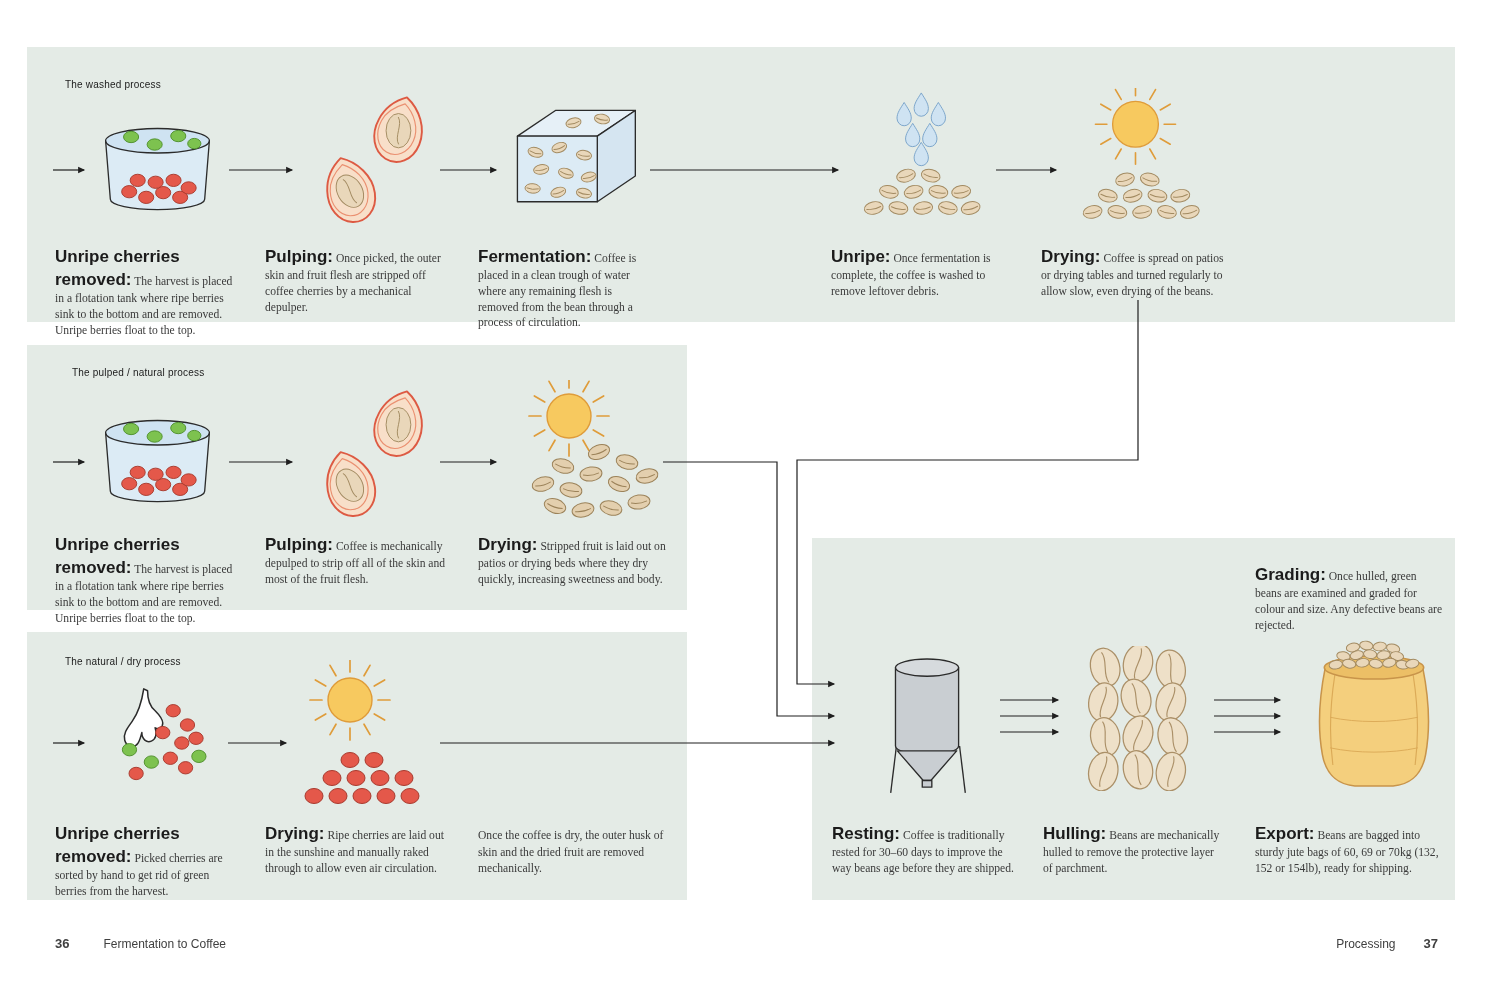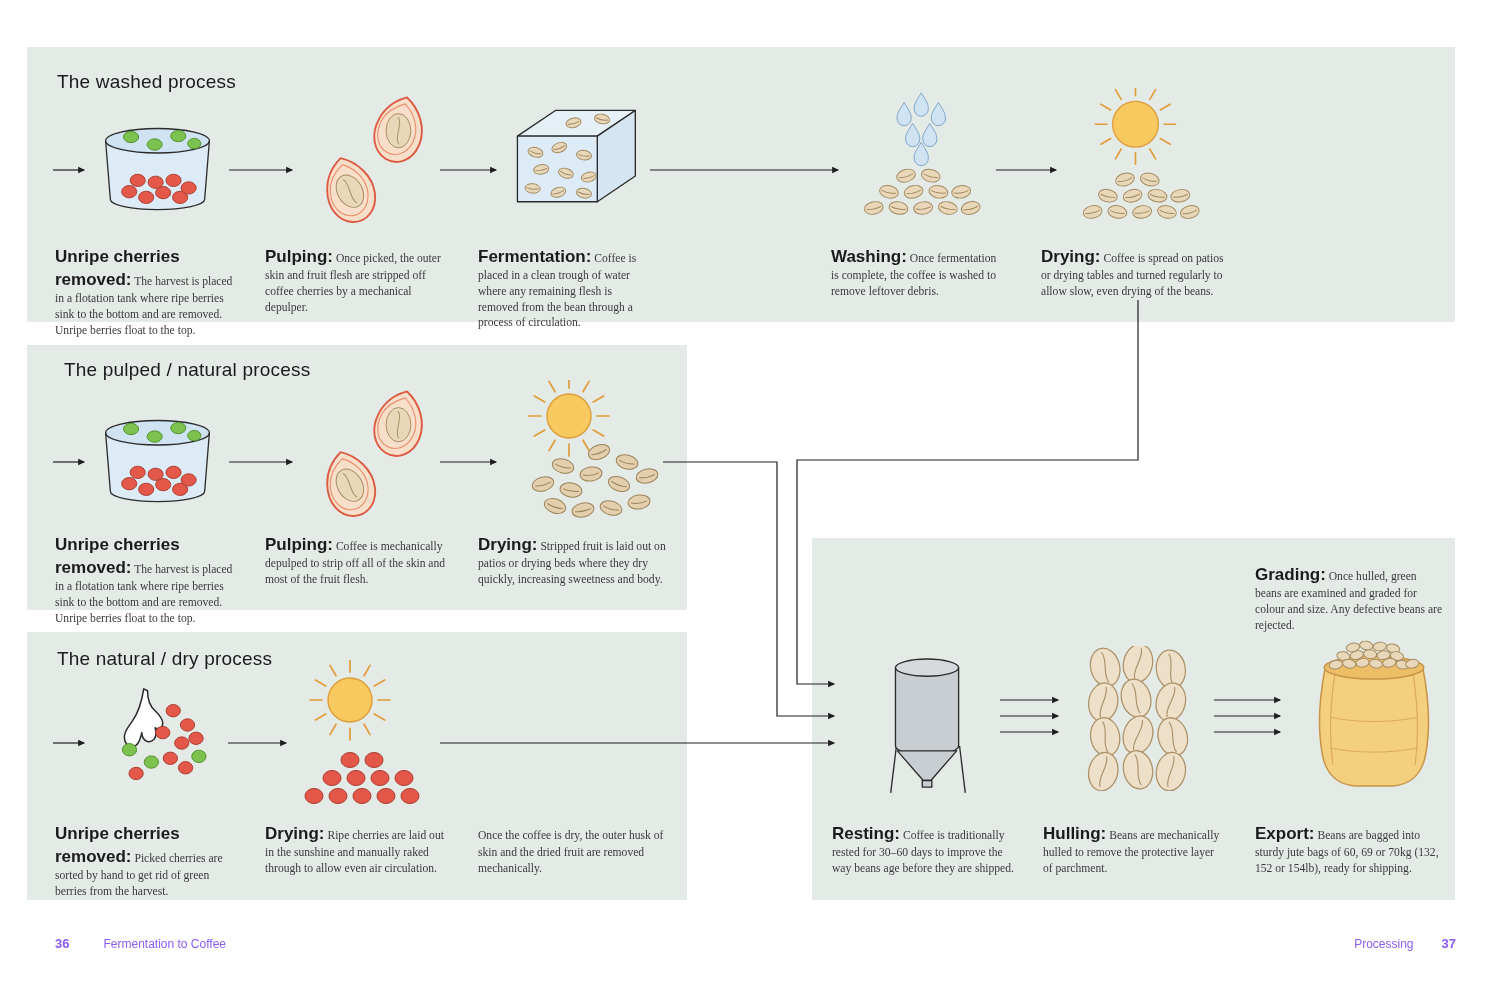--- a/index.html
+++ b/index.html
@@ -4,27 +4,27 @@
 <style>
   :root{
     --panel-bg:#e4ebe6; --cherry-red:#e4584a; --cherry-green:#7dc24f;
     --bean:#e9d7ba; --sun:#f7c95f; --water:#cfe3f2; --bag:#f4cf7d;
     --silo:#c9ced2; --skin:#dd5a43; --line:#1f1f1f;
   }
   *{box-sizing:border-box}
   body{margin:0;background:#fff;font-family:"Liberation Sans",sans-serif}
   #root{position:relative;width:1500px;height:983px;background:#fff;overflow:hidden}
   .panel{position:absolute;background:var(--panel-bg)}
-  .panel-title{position:absolute;margin:0;font-size:19px;font-weight:400;color:#1b1b1b;letter-spacing:.2px}
+  .panel-title{position:absolute;margin:8px;font-size:10px;font-weight:400;color:#1b1b1b;letter-spacing:.2px}
   .caption{position:absolute;font-family:"Liberation Serif",serif;font-size:11.6px;line-height:1.36;color:#3a3a3a}
   .cap-label{font-family:"Liberation Sans",sans-serif;font-weight:700;font-size:17px;color:#1b1b1b}
   .illus{position:absolute}
   #connectors{position:absolute;left:0;top:0;pointer-events:none}
   .flow line,.flow polyline{stroke:var(--line);stroke-width:1.2;fill:none}
-  .footer{position:absolute;left:55px;right:44px;top:936px;display:flex;justify-content:space-between;align-items:baseline;font-size:12px;color:#8b5cf6}
+  .footer{position:absolute;left:55px;right:62px;top:936px;display:flex;justify-content:space-between;align-items:baseline;font-size:12px;color:#404040}
   .footer .grp{display:flex;gap:34px;align-items:baseline}
   .page-num{font-weight:700;font-size:13px}
   svg .outline{stroke:#2b2b2b;stroke-width:1.4;stroke-linejoin:round}
   .cherry-red{fill:var(--cherry-red);stroke:#a83a2e;stroke-width:1}
   .cherry-green{fill:var(--cherry-green);stroke:#4f8f2c;stroke-width:1}
   .bean{fill:var(--bean);stroke:#a28a61;stroke-width:1}
   .crease{fill:none;stroke:#a28a61;stroke-width:1;stroke-linecap:round}
   .fruit{fill:#e3cfae;stroke:#9b8259;stroke-width:1}
   .fcrease{fill:none;stroke:#9b8259;stroke-width:1}
   .gbean{fill:#eee0c8;stroke:#ab9068;stroke-width:1.3}
@@ -608,21 +608,21 @@
   </div>
   <div class="caption" style="left:265px;top:245px;width:182px">
     <span class="cap-label">Pulping:</span>
     <span class="cap-text">Once picked, the outer skin and fruit flesh are stripped off coffee cherries by a mechanical depulper.</span>
   </div>
   <div class="caption" style="left:478px;top:245px;width:168px">
     <span class="cap-label">Fermentation:</span>
     <span class="cap-text">Coffee is placed in a clean trough of water where any remaining flesh is removed from the bean through a process of circulation.</span>
   </div>
   <div class="caption" style="left:831px;top:245px;width:172px">
-    <span class="cap-label">Washing:</span>
+    <span class="cap-label">Unripe:</span>
     <span class="cap-text">Once fermentation is complete, the coffee is washed to remove leftover debris.</span>
   </div>
   <div class="caption" style="left:1041px;top:245px;width:190px">
     <span class="cap-label">Drying:</span>
     <span class="cap-text">Coffee is spread on patios or drying tables and turned regularly to allow slow, even drying of the beans.</span>
   </div>
 
   <div class="caption" style="left:55px;top:533px;width:178px">
     <span class="cap-label">Unripe cherries removed:</span>
     <span class="cap-text">The harvest is placed in a flotation tank where ripe berries sink to the bottom and are removed. Unripe berries float to the top.</span>

